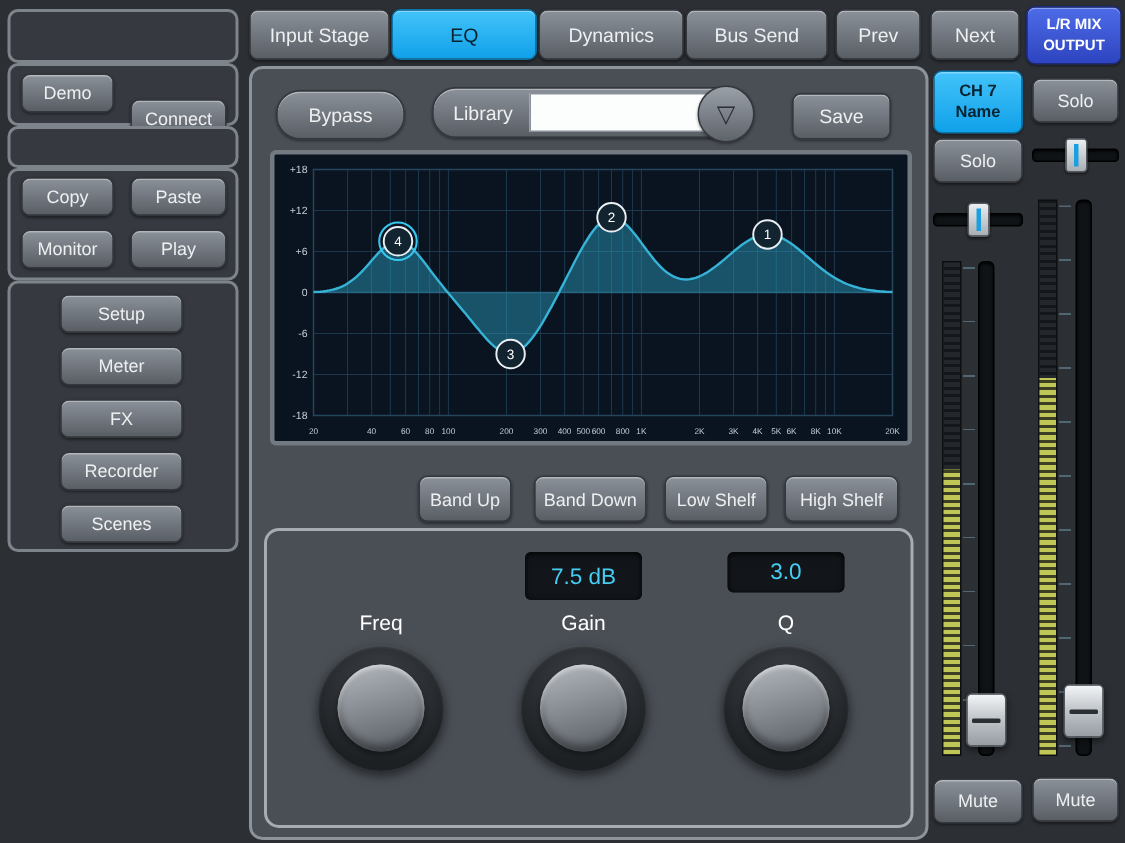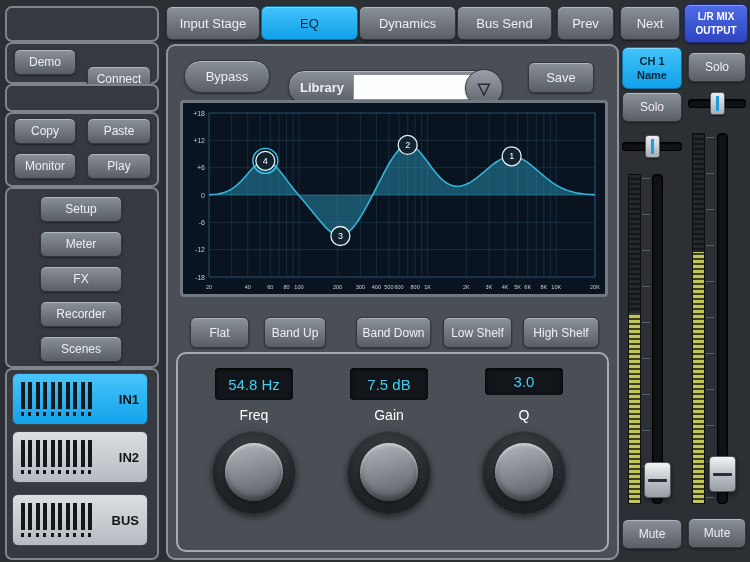--- a/index.html
+++ b/index.html
@@ -97,48 +97,25 @@
   </div>
 
   <div class="panel" style="left:5px;top:187px;width:150px;height:177px;text-decoration:underline;">
     <div class="btn" style="left:33px;top:7px;width:80px;height:24px;">Setup</div>
     <div class="btn" style="left:33px;top:42px;width:80px;height:24px;">Meter</div>
     <div class="btn" style="left:33px;top:77px;width:80px;height:24px;">FX</div>
     <div class="btn" style="left:33px;top:112px;width:80px;height:24px;">Recorder</div>
     <div class="btn" style="left:33px;top:147px;width:80px;height:24px;">Scenes</div>
   </div>
 
-  <div class="panel" style="left:5px;top:368px;width:150px;height:188px;">
-    <div class="chitem active" style="left:5px;top:3px;width:136px;height:52px;">
-      <span class="chbars">
-          <span class="bars"></span>
-          <span class="dots"></span>
-        </span>
-      <span class="chlabel">IN1</span>
-    </div>
-    <div class="chitem" style="left:5px;top:61px;width:136px;height:52px;">
-      <span class="chbars">
-          <span class="bars"></span>
-          <span class="dots"></span>
-        </span>
-      <span class="chlabel">IN2</span>
-    </div>
-    <div class="chitem" style="left:5px;top:124px;width:136px;height:52px;">
-      <span class="chbars">
-          <span class="bars"></span>
-          <span class="dots"></span>
-        </span>
-      <span class="chlabel">BUS</span>
-    </div>
-  </div>
 
   <div id="main-panel">
     <div class="btn btn13 pill" style="left:16px;top:14px;width:84px;height:31px;">Bypass</div>
 
-    <div class="lib" style="left:120px;top:24px;width:212px;height:32px;font-weight:bold;">
+    <div class="lib" style="left:120px;top:12px;width:212px;height:32px;">
       <span class="lib-label">Library</span>
       <span class="lib-box"></span>
       <span class="lib-circle">
           <span>▽</span>
         </span>
     </div>
 
     <div class="btn btn13" style="left:360px;top:16px;width:64px;height:29px;">Save</div>
 
     <div id="eq-graph">
@@ -214,43 +191,41 @@
           <circle cx="224.6700883730688" cy="41.888888888888886" r="9.5" fill="#122430" stroke="#e9eff3" stroke-width="1.3"></circle>
           <text x="224.6700883730688" y="45.08888888888889" text-anchor="middle" font-size="9" fill="#ffffff" font-family="Liberation Sans, sans-serif">2</text>
           <circle cx="157.39302314699867" cy="133" r="9.5" fill="#122430" stroke="#e9eff3" stroke-width="1.3"></circle>
           <text x="157.39302314699867" y="136.2" text-anchor="middle" font-size="9" fill="#ffffff" font-family="Liberation Sans, sans-serif">3</text>
           <circle cx="82.32390574955659" cy="57.833333333333336" r="12.5" fill="none" stroke="#35c8ee" stroke-width="1.4"></circle>
           <circle cx="82.32390574955659" cy="57.833333333333336" r="9.5" fill="#122430" stroke="#e9eff3" stroke-width="1.3"></circle>
           <text x="82.32390574955659" y="61.03333333333334" text-anchor="middle" font-size="9" fill="#ffffff" font-family="Liberation Sans, sans-serif">4</text>
         </svg>
     </div>
 
-    <div class="btn" style="left:22px;top:271px;width:57px;height:29px;">Flat</div>
-    <div class="btn" style="left:96px;top:271px;width:60px;height:29px;">Band Up</div>
+    <div class="btn" style="left:111px;top:271px;width:60px;height:29px;">Band Up</div>
     <div class="btn" style="left:188px;top:271px;width:73px;height:29px;">Band Down</div>
     <div class="btn" style="left:275px;top:271px;width:67px;height:29px;">Low Shelf</div>
     <div class="btn" style="left:355px;top:271px;width:74px;height:29px;">High Shelf</div>
 
     <div id="params-panel">
-      <div class="valbox" style="left:37px;top:14px;width:78px;height:32px;">54.8 Hz</div>
       <div class="plabel" style="left:37px;top:52px;width:78px;height:18px;">Freq</div>
       <div class="knob" style="left:34px;top:76px;"></div>
 
       <div class="valbox" style="left:172px;top:14px;width:78px;height:32px;">7.5 dB</div>
       <div class="plabel" style="left:172px;top:52px;width:78px;height:18px;">Gain</div>
       <div class="knob" style="left:169px;top:76px;"></div>
 
       <div class="valbox" style="left:307px;top:14px;width:78px;height:27px;">3.0</div>
       <div class="plabel" style="left:307px;top:52px;width:78px;height:18px;">Q</div>
       <div class="knob" style="left:304px;top:76px;"></div>
     </div>
   </div>
 
   <div class="btn active" style="left:622px;top:47px;width:58px;height:40px;flex-direction:column;line-height:1.3;font-size:11px;font-weight:bold;">
-    <span>CH 1</span>
+    <span>CH 7</span>
     <span>Name</span>
   </div>
   <div class="btn" style="left:622px;top:92px;width:58px;height:28px;">Solo</div>
   <div class="groove-h" style="left:622px;top:142px;width:58px;height:7px;"></div>
   <div class="pan-thumb" style="left:645px;top:135px;width:13px;height:21px;"></div>
   <div class="meter" style="left:628px;top:174px;width:11px;height:328px;">
     <div class="meter-lit" style="height: 58%;"></div>
   </div>
   <div class="fader-ticks" style="left:642px;top:178px;width:8px;height:320px;"></div>
   <div class="groove-v" style="left:652px;top:174px;width:9px;height:328px;"></div>

